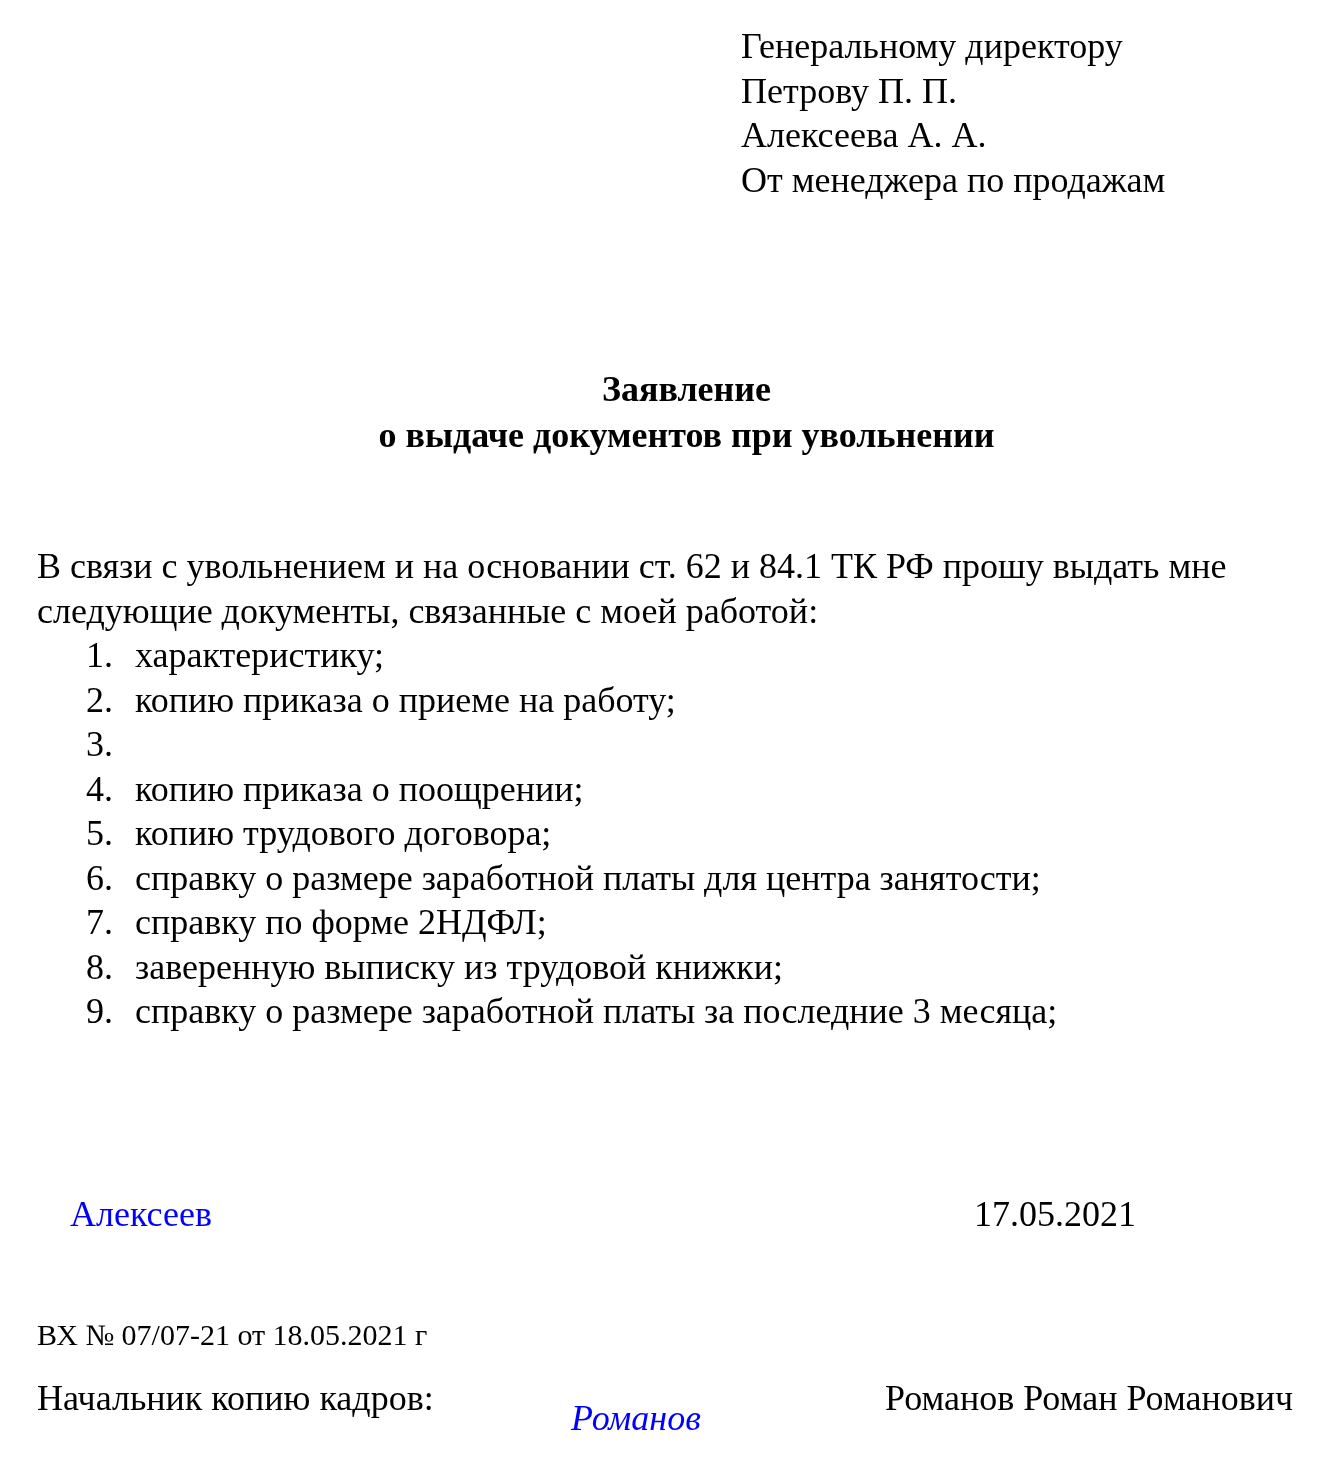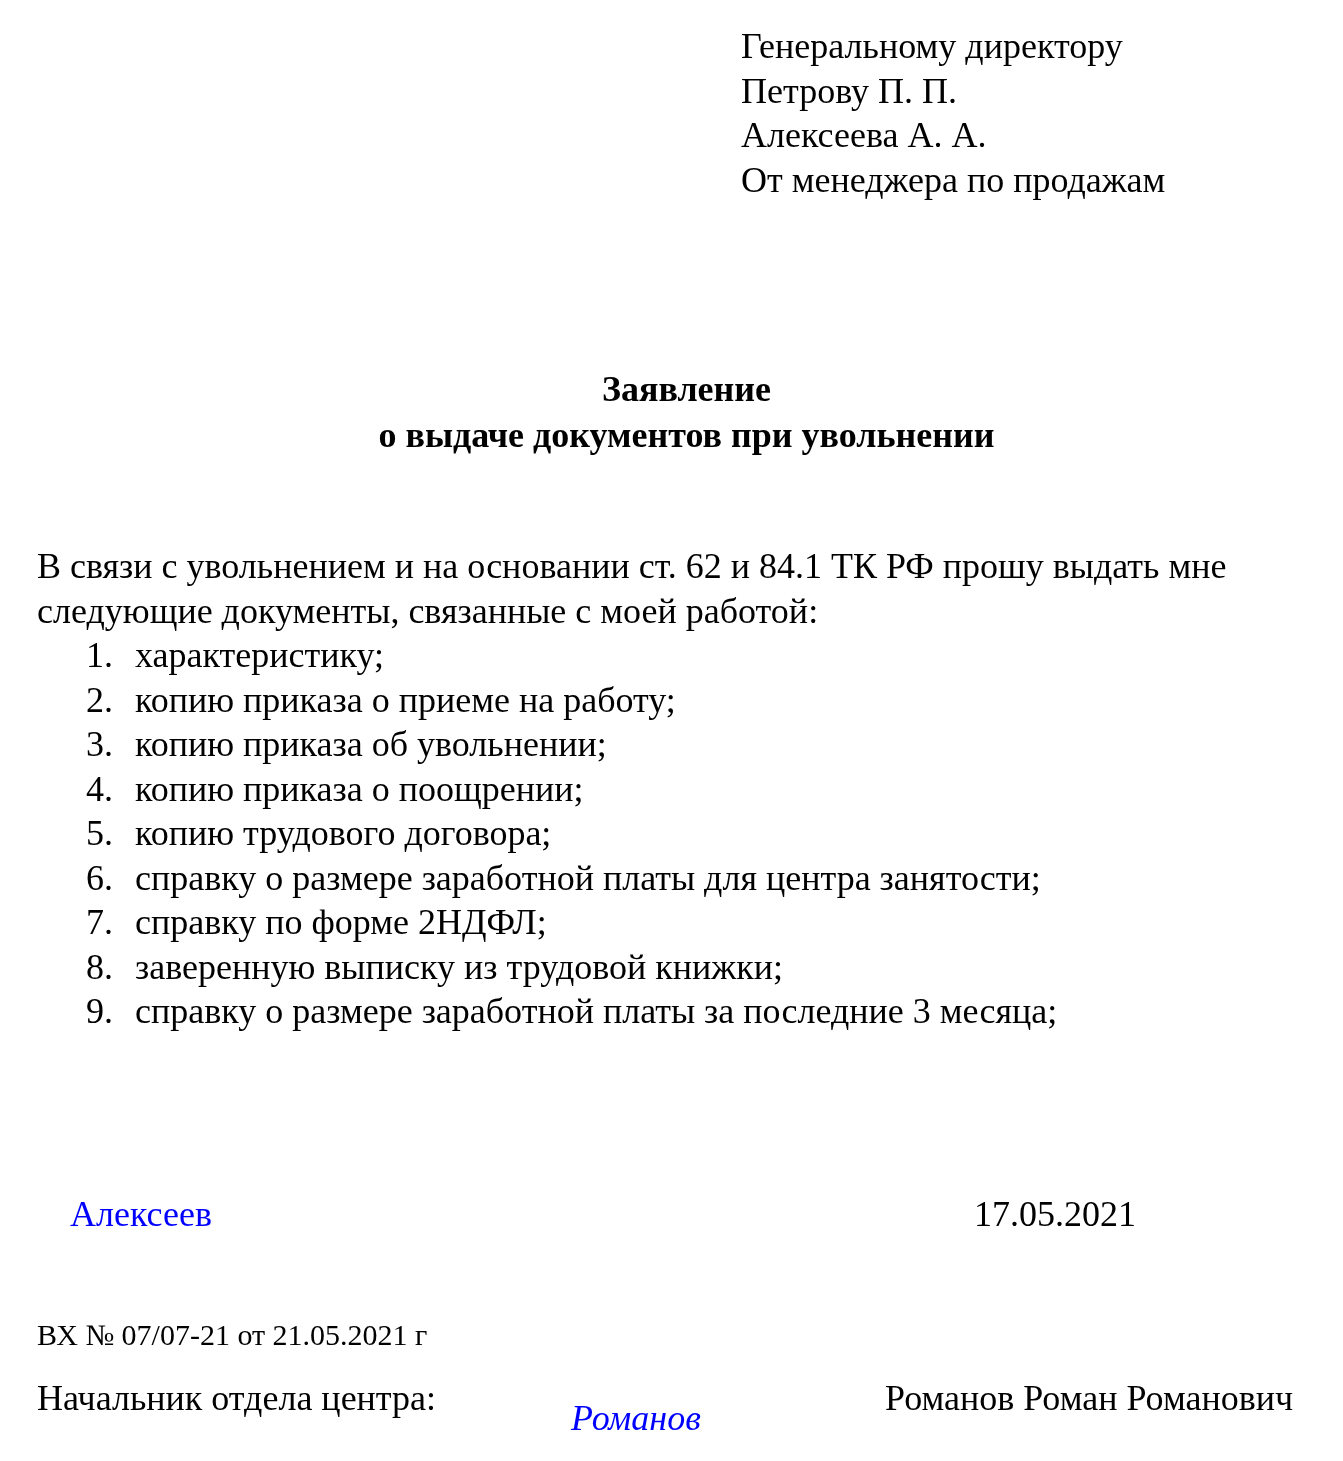--- a/index.html
+++ b/index.html
@@ -49,21 +49,20 @@
     <li>
         <span class="num">1.</span>
         <span>характеристику;</span>
       </li>
     <li>
         <span class="num">2.</span>
         <span>копию приказа о приеме на работу;</span>
       </li>
     <li>
         <span class="num">3.</span>
-        <span>копию приказа об увольнении;</span>
       </li>
     <li>
         <span class="num">4.</span>
         <span>копию приказа о поощрении;</span>
       </li>
     <li>
         <span class="num">5.</span>
         <span>копию трудового договора;</span>
       </li>
     <li>
@@ -80,19 +79,19 @@
       </li>
     <li>
         <span class="num">9.</span>
         <span>справку о размере заработной платы за последние 3 месяца;</span>
       </li>
   </ol>
 
   <div class="abs signature" style="left:37px; top:1196px;">Алексеев</div>
   <div class="abs" style="left:974px; top:1196px;">17.05.2021</div>
 
-  <div class="abs" style="left:37px; top:1320px; font-size:30px;">ВХ № 07/07-21 от 21.05.2021 г</div>
+  <div class="abs" style="left:37px; top:1320px; font-size:30px;">ВХ № 07/07-21 от 18.05.2021 г</div>
 
-  <div class="abs" style="left:37px; top:1380px;">Начальник отдела центра:</div>
+  <div class="abs" style="left:37px; top:1380px;">Начальник копию кадров:</div>
   <div class="abs signature italic" style="left:538px; top:1400px;">Романов</div>
   <div class="abs" style="left:885px; top:1380px;">Романов Роман Романович</div>
 
 </div>
 
 </body></html>

